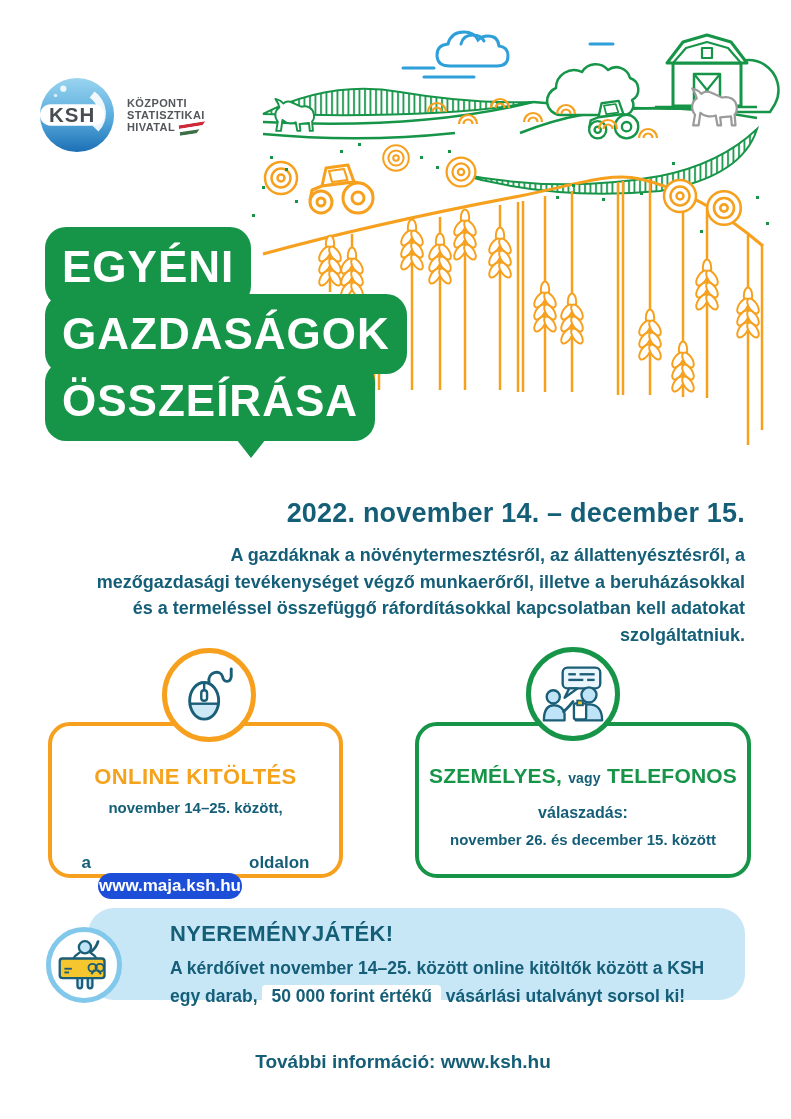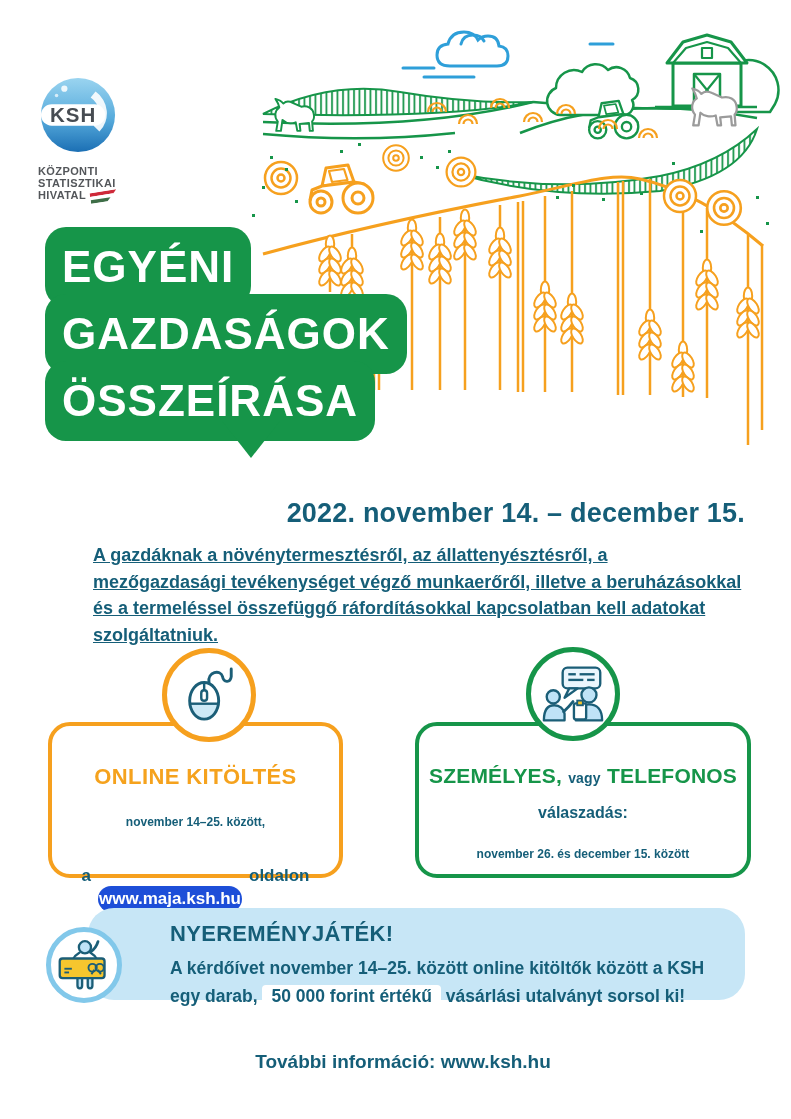--- a/index.html
+++ b/index.html
@@ -3,52 +3,52 @@
 <meta charset="utf-8">
 <style>
   * { margin:0; padding:0; box-sizing:border-box; }
   body { background:#ffffff; font-family:"Liberation Sans", sans-serif; }
   .poster { position:relative; width:791px; height:1119px; background:#fff; overflow:hidden; }
 
   
   .illustration { position:absolute; left:0; top:0; width:791px; height:470px; }
 
   
-  .brand { position:absolute; left:38px; top:76px; display:flex; align-items:center; gap:11px;flex-direction:column; }
+  .brand { position:absolute; left:38px; top:76px; display:flex; align-items:center; gap:11px; }
   .globe { width:78px; height:78px; }
   .brand-text { font-size:11px; font-weight:bold; color:#53565A; letter-spacing:.4px; line-height:1.1; }
   .brand-line3 { display:flex; align-items:center; gap:4px; }
   .flag { width:27px; height:11px; transform:rotate(-9deg) translateY(1px); }
 
   
   .title-line { position:absolute; left:45px; background:#169549; color:#fff; font-weight:bold;
     font-size:44px; letter-spacing:1px; line-height:48px; padding:16px 17px; border-radius:21px; white-space:nowrap; }
   .tl1 { top:227px; } .tl2 { top:294px; } .tl3 { top:361px; }
   .title-pointer { position:absolute; left:222px; top:421px; width:0; height:0;
     border-left:29px solid transparent; border-right:29px solid transparent; border-top:37px solid #169549; }
 
   
   .date-heading { position:absolute; left:45px; right:46px; top:498px; text-align:right;
     color:#155E78; font-size:27px; font-weight:bold; letter-spacing:.2px; }
-  .lead { position:absolute; right:46px; top:542px; width:652px; 
-    color:#155E78; font-size:18px; font-weight:bold; line-height:1.48;text-decoration:underline; }
+  .lead { position:absolute; right:46px; top:542px; width:652px; text-align:right;
+    color:#155E78; font-size:18px; font-weight:bold; line-height:1.48; }
 
   
   .card { position:absolute; top:722px; height:156px; background:#fff; border-radius:22px; text-align:center; }
   .card-orange { left:48px; width:295px; border:4px solid #F6A01E; }
   .card-green  { left:415px; width:336px; border:4px solid #169549; }
   .badge { position:absolute; width:94px; height:94px; border-radius:50%; background:#fff;
     display:flex; align-items:center; justify-content:center; }
   .badge-orange { left:110px; top:-78px; border:5px solid #F6A01E; }
   .badge-green  { left:107px; top:-79px; border:5px solid #169549; }
   .card-body { padding-top:38px; }
   .card-orange h2 { color:#F5A21D; font-size:22px; letter-spacing:.4px; }
   .gtitle { color:#169549; font-size:21px; font-weight:bold; letter-spacing:.2px; }
   .gtitle .conj { color:#155E78; font-size:14px; font-weight:bold; }
-  .period { margin-top:25px; color:#155E78; font-size:12px; font-weight:bold; }
+  .period { margin-top:9px; color:#155E78; font-size:15px; font-weight:bold; }
   .subtitle { margin-top:16px; color:#155E78; font-size:16px; font-weight:bold; }
   .url-row { margin-top:10px; color:#155E78; font-size:17px; font-weight:bold;
     display:flex; align-items:center; justify-content:center; gap:7px; }
   .url-pill { background:#1d4ed8; color:#fff; border-radius:14px; padding:3px 1px; font-weight:bold;margin-top:47px; }
 
   
   .prize { position:absolute; left:88px; top:908px; width:657px; height:92px;
     background:#C7E6F6; border-radius:26px; }
   .prize-badge { position:absolute; left:-42px; top:19px; width:76px; height:76px; border-radius:50%;
     background:#fff; border:5px solid #82C8EA; display:flex; align-items:center; justify-content:center; }

